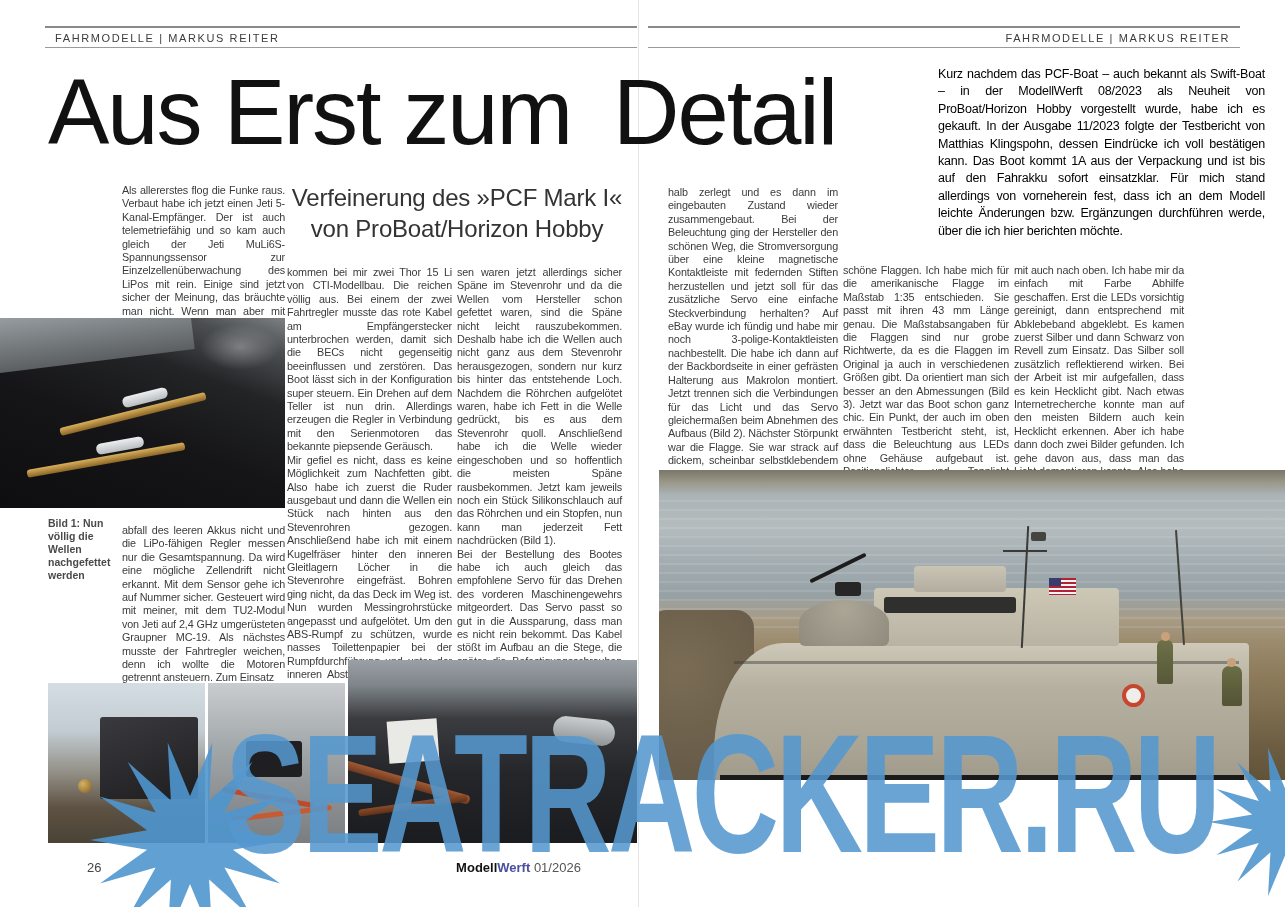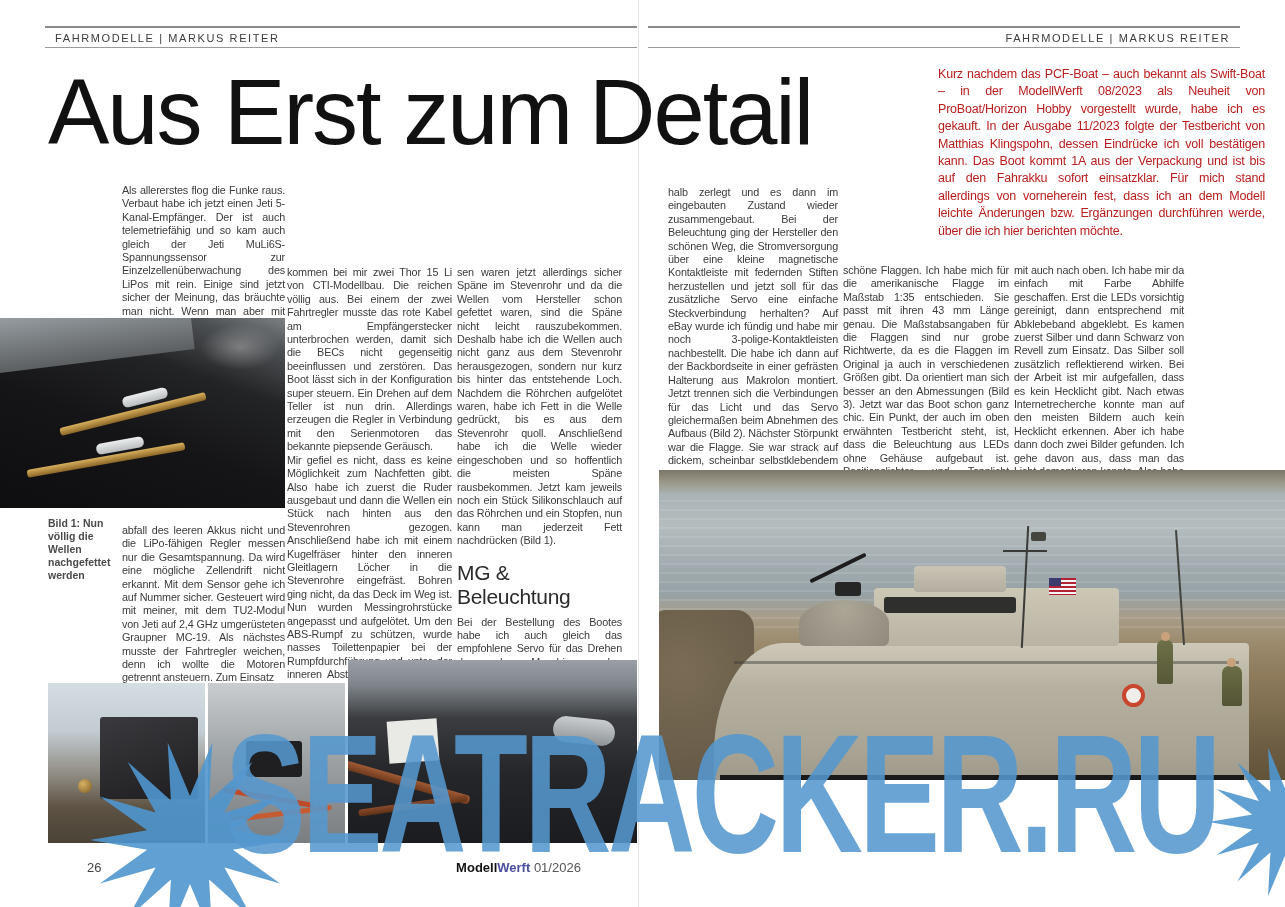--- a/index.html
+++ b/index.html
@@ -7,21 +7,21 @@
         font-family:"Liberation Sans",sans-serif;color:#3a3a3a;}
   .abs{position:absolute;}
   .rule{background:#8a8a8a;}
   .hdr{font-size:11px;letter-spacing:1.6px;color:#3c3c3c;font-weight:500;}
   .body-col{font-size:10.8px;line-height:13.4px;text-align:justify;letter-spacing:-0.15px;color:#3b3b3b;}
   .col-head{font-size:21px;font-weight:400;color:#2b2b2b;margin:13px 0 7px 0;letter-spacing:-0.3px;}
   .title{font-size:92px;letter-spacing:-2px;color:#111;white-space:nowrap;line-height:100px;}
   .title .light{font-weight:300;}
   .title .bold{font-weight:400;}
   .subtitle{font-size:24px;line-height:31px;font-weight:300;color:#333;text-align:center;letter-spacing:-0.2px;}
-  .intro{font-size:12.5px;line-height:17.4px;text-align:justify;letter-spacing:-0.2px;color:#b91c1c;}
+  .intro{font-size:12.5px;line-height:17.4px;text-align:justify;letter-spacing:-0.2px;color:#000000;}
   .cap{font-size:10.5px;line-height:13px;font-weight:bold;color:#4a4a4a;}
   .photo{overflow:hidden;}
   .wm-text{font-size:168px;font-weight:800;color:#5598cf;opacity:0.88;letter-spacing:-5px;
            transform:scaleX(0.72);transform-origin:left top;white-space:nowrap;line-height:160px;}
   .stern-text{font-size:10px;font-weight:bold;color:#f2f2ee;letter-spacing:2.5px;white-space:nowrap;}
   .footer-brand{font-size:13px;color:#555;text-align:center;}
   .footer-brand b{color:#111;}
   .footer-brand .accent{font-weight:bold;}
   .pageno{font-size:13px;color:#444;}
 </style>
@@ -34,23 +34,27 @@
 
   <div class="abs rule" style="left:45px;top:26px;width:592px;height:2px;"></div>
   <div class="abs hdr" style="left:55px;top:32px;">FAHRMODELLE | MARKUS REITER</div>
   <div class="abs rule" style="left:45px;top:47px;width:592px;height:1px;background:#9a9a9a;"></div>
 
   <div class="abs rule" style="left:648px;top:26px;width:592px;height:2px;"></div>
   <div class="abs hdr" style="left:648px;top:32px;width:582px;text-align:right;">FAHRMODELLE | MARKUS REITER</div>
   <div class="abs rule" style="left:648px;top:47px;width:592px;height:1px;background:#9a9a9a;"></div>
 
   <div class="abs title" style="left:48px;top:62px;">
-    <span class="light">Aus Erst </span><span class="bold">zum</span><span class="bold" style="margin-left:18px;">Detail</span>
+    <span class="light">Aus Erst </span><span class="bold">zum</span><span class="bold" style="margin-left:42px;">Detail</span>
   </div>
 
+  <div class="abs subtitle" style="left:283px;top:182px;width:348px;">
+    <span style="display:block;">Verfeinerung des »PCF Mark I«</span>
+    <span style="display:block;">von ProBoat/Horizon Hobby</span>
+  </div>
 
   <div class="abs intro" style="left:938px;top:66px;width:327px;">Kurz nachdem das PCF-Boat – auch bekannt als Swift-Boat – in der ModellWerft 08/2023 als Neuheit von ProBoat/Horizon Hobby vorgestellt wurde, habe ich es gekauft. In der Ausgabe 11/2023 folgte der Testbericht von Matthias Klingspohn, dessen Eindrücke ich voll bestätigen kann. Das Boot kommt 1A aus der Verpackung und ist bis auf den Fahrakku sofort einsatzklar. Für mich stand allerdings von vorneherein fest, dass ich an dem Modell leichte Änderungen bzw. Ergänzungen durchführen werde, über die ich hier berichten möchte.</div>
 
   <div class="abs body-col" style="left:122px;top:184px;width:163px;">Als allererstes flog die Funke raus. Verbaut habe ich jetzt einen Jeti 5-Kanal-Empfänger. Der ist auch telemetriefähig und so kam auch gleich der Jeti MuLi6S-Spannungssensor zur Einzelzellenüberwachung des LiPos mit rein. Einige sind jetzt sicher der Meinung, das bräuchte man nicht. Wenn man aber mit dem Boot gemütlich auf Patrouille ist, merkt man den Spannungs-</div>
 
   <div class="abs photo" style="left:0;top:318px;width:285px;height:190px;background:linear-gradient(200deg,#7d8184 0%,#4c4f52 12%,#232426 30%,#151517 58%,#0e0e10 100%);">
     <div class="abs" style="left:-18px;top:-14px;width:210px;height:58px;background:linear-gradient(180deg,#9aa0a4,#5b5f62);transform:rotate(-7deg);"></div>
     <div class="abs" style="left:58px;top:92px;width:150px;height:8px;background:linear-gradient(180deg,#d9b express05e,#caa45c 30%,#8a6526);background:linear-gradient(180deg,#d9b05e,#8a6526);transform:rotate(-14deg);border-radius:3px;"></div>
     <div class="abs" style="left:122px;top:74px;width:46px;height:11px;background:linear-gradient(180deg,#eceeef,#b9bdbf);transform:rotate(-14deg);border-radius:5px;"></div>
     <div class="abs" style="left:26px;top:138px;width:160px;height:8px;background:linear-gradient(180deg,#d9b05e,#8a6526);transform:rotate(-10deg);border-radius:3px;"></div>
@@ -62,21 +66,20 @@
 
   <div class="abs body-col" style="left:122px;top:524px;width:163px;">abfall des leeren Akkus nicht und die LiPo-fähigen Regler messen nur die Gesamtspannung. Da wird eine mögliche Zellendrift nicht erkannt. Mit dem Sensor gehe ich auf Nummer sicher. Gesteuert wird mit meiner, mit dem TU2-Modul von Jeti auf 2,4 GHz umgerüsteten Graupner MC-19. Als nächstes musste der Fahrtregler weichen, denn ich wollte die Motoren getrennt ansteuern. Zum Einsatz</div>
 
   <div class="abs" style="left:287px;top:266px;width:165px;">
     <div class="body-col">kommen bei mir zwei Thor 15 Li von CTI-Modellbau. Die reichen völlig aus. Bei einem der zwei Fahrtregler musste das rote Kabel am Empfängerstecker unterbrochen werden, damit sich die BECs nicht gegenseitig beeinflussen und zerstören. Das Boot lässt sich in der Konfiguration super steuern. Ein Drehen auf dem Teller ist nun drin. Allerdings erzeugen die Regler in Verbindung mit den Serienmotoren das bekannte piepsende Geräusch.</div>
     <div class="body-col">Mir gefiel es nicht, dass es keine Möglichkeit zum Nachfetten gibt. Also habe ich zuerst die Ruder ausgebaut und dann die Wellen ein Stück nach hinten aus den Stevenrohren gezogen. Anschließend habe ich mit einem Kugelfräser hinter den inneren Gleitlagern Löcher in die Stevenrohre eingefräst. Bohren ging nicht, da das Deck im Weg ist. Nun wurden Messingrohrstücke angepasst und aufgelötet. Um den ABS-Rumpf zu schützen, wurde nasses Toilettenpapier bei der Rumpfdurchführung und unter der inneren Abstützung verteilt. Durch das Frä-</div>
   </div>
 
   <div class="abs" style="left:457px;top:266px;width:165px;">
     <div class="body-col">sen waren jetzt allerdings sicher Späne im Stevenrohr und da die Wellen vom Hersteller schon gefettet waren, sind die Späne nicht leicht rauszubekommen. Deshalb habe ich die Wellen auch nicht ganz aus dem Stevenrohr herausgezogen, sondern nur kurz bis hinter das entstehende Loch. Nachdem die Röhrchen aufgelötet waren, habe ich Fett in die Welle gedrückt, bis es aus dem Stevenrohr quoll. Anschließend habe ich die Welle wieder eingeschoben und so hoffentlich die meisten Späne rausbekommen. Jetzt kam jeweils noch ein Stück Silikonschlauch auf das Röhrchen und ein Stopfen, nun kann man jederzeit Fett nachdrücken (Bild 1).</div>
-    <div class="col-head">MG &amp; Beleuchtung</div>
     <div class="body-col">Bei der Bestellung des Bootes habe ich auch gleich das empfohlene Servo für das Drehen des vorderen Maschinengewehrs mitgeordert. Das Servo passt so gut in die Aussparung, dass man es nicht rein bekommt. Das Kabel stößt im Aufbau an die Stege, die später die Befestigungsschrauben des Servos halten. Ich habe das Servo des-</div>
   </div>
 
   <div class="abs body-col" style="left:668px;top:186px;width:170px;">halb zerlegt und es dann im eingebauten Zustand wieder zusammengebaut. Bei der Beleuchtung ging der Hersteller den schönen Weg, die Stromversorgung über eine kleine magnetische Kontaktleiste mit federnden Stiften herzustellen und jetzt soll für das zusätzliche Servo eine einfache Steckverbindung herhalten? Auf eBay wurde ich fündig und habe mir noch 3-polige-Kontaktleisten nachbestellt. Die habe ich dann auf der Backbordseite in einer gefrästen Halterung aus Makrolon montiert. Jetzt trennen sich die Verbindungen für das Licht und das Servo gleichermaßen beim Abnehmen des Aufbaus (Bild 2). Nächster Störpunkt war die Flagge. Sie war strack auf dickem, scheinbar selbstklebendem Papier aufgedruckt. Beim Modellbau-Kaufhaus gibt es</div>
   <div class="abs body-col" style="left:843px;top:264px;width:166px;">schöne Flaggen. Ich habe mich für die amerikanische Flagge im Maßstab 1:35 entschieden. Sie passt mit ihren 43 mm Länge genau. Die Maßstabsangaben für die Flaggen sind nur grobe Richtwerte, da es die Flaggen im Original ja auch in verschiedenen Größen gibt. Da orientiert man sich besser an den Abmessungen (Bild 3). Jetzt war das Boot schon ganz chic. Ein Punkt, der auch im oben erwähnten Testbericht steht, ist, dass die Beleuchtung aus LEDs ohne Gehäuse aufgebaut ist. Positionslichter und Topplicht leuchten im 360°-Winkel und so-</div>
   <div class="abs body-col" style="left:1014px;top:264px;width:170px;">mit auch nach oben. Ich habe mir da einfach mit Farbe Abhilfe geschaffen. Erst die LEDs vorsichtig gereinigt, dann entsprechend mit Abklebeband abgeklebt. Es kamen zuerst Silber und dann Schwarz von Revell zum Einsatz. Das Silber soll zusätzlich reflektierend wirken. Bei der Arbeit ist mir aufgefallen, dass es kein Hecklicht gibt. Nach etwas Internetrecherche konnte man auf den meisten Bildern auch kein Hecklicht erkennen. Aber ich habe dann doch zwei Bilder gefunden. Ich gehe davon aus, dass man das Licht demontieren konnte. Also habe ich aus Platinenmaterial</div>
 
   <div class="abs photo" style="left:48px;top:683px;width:157px;height:160px;background:linear-gradient(180deg,#d3dde2 0%,#c2ccd2 30%,#8e8a80 58%,#5d5243 78%,#4a4336 100%);">
     <div class="abs" style="left:52px;top:34px;width:98px;height:82px;background:linear-gradient(160deg,#3a3a3e,#1e1e21);border-radius:3px;"></div>
     <div class="abs" style="left:30px;top:96px;width:14px;height:14px;border-radius:50%;background:radial-gradient(circle at 35% 35%,#d6b264,#7e5c22);"></div>

